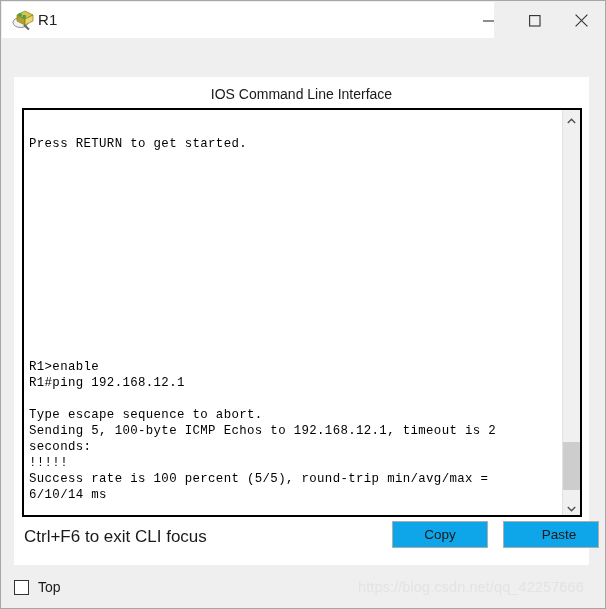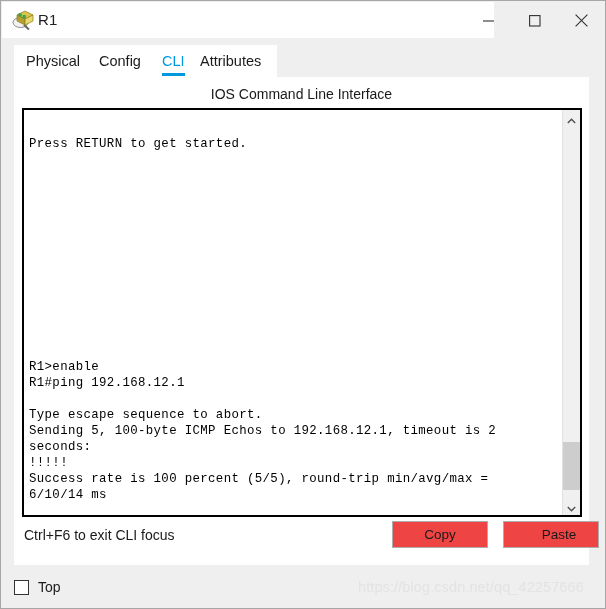--- a/index.html
+++ b/index.html
@@ -183,28 +183,28 @@
     top: 332px;
     width: 17px;
     height: 48px;
     background: #cdcdcd;
   }
 
   
   #hint-text {
     position: absolute;
     left: 10px; top: 450px;
-    font-size: 14px;
+    font-size: 17px;
     color: #1a1a1a;
   }
   .pushbtn {
     position: absolute;
     top: 444px;
     height: 27px;
-    background: #ef4444;
+    background: #0ea5e9;
     border: 1px solid #adadad;
     font-size: 13.5px;
     color: #1a1a1a;
     font-family: "Liberation Sans", sans-serif;
     cursor: default;
     padding: 0;
   }
   #btn-copy  { left: 378px; width: 96px; }
   #btn-paste { left: 489px; width: 96px; padding-left: 16px; }
 
@@ -281,36 +281,20 @@
     <button class="winbtn" id="btn-close">
       <span>
         <svg width="13" height="13" viewBox="0 0 13 13">
           <line x1="0.6" y1="0.6" x2="12.4" y2="12.4" stroke="#303030" stroke-width="1.1"></line>
           <line x1="12.4" y1="0.6" x2="0.6" y2="12.4" stroke="#303030" stroke-width="1.1"></line>
         </svg>
       </span>
     </button>
   </div>
 
-  <div id="tabstrip">
-    <div id="tabstrip-bg"></div>
-    <button class="tab" id="tab-0">
-      <span>Physical</span>
-    </button>
-    <button class="tab" id="tab-1">
-      <span>Config</span>
-    </button>
-    <button class="tab active" id="tab-2">
-      <span>CLI</span>
-      <span class="tab-underline"></span>
-    </button>
-    <button class="tab" id="tab-3">
-      <span>Attributes</span>
-    </button>
-  </div>
 
   <div id="panel">
 
     <div id="panel-heading">IOS Command Line Interface</div>
 
     <div id="terminal-wrap">
       <pre id="terminal-text">Press RETURN to get started.
 
 
 

